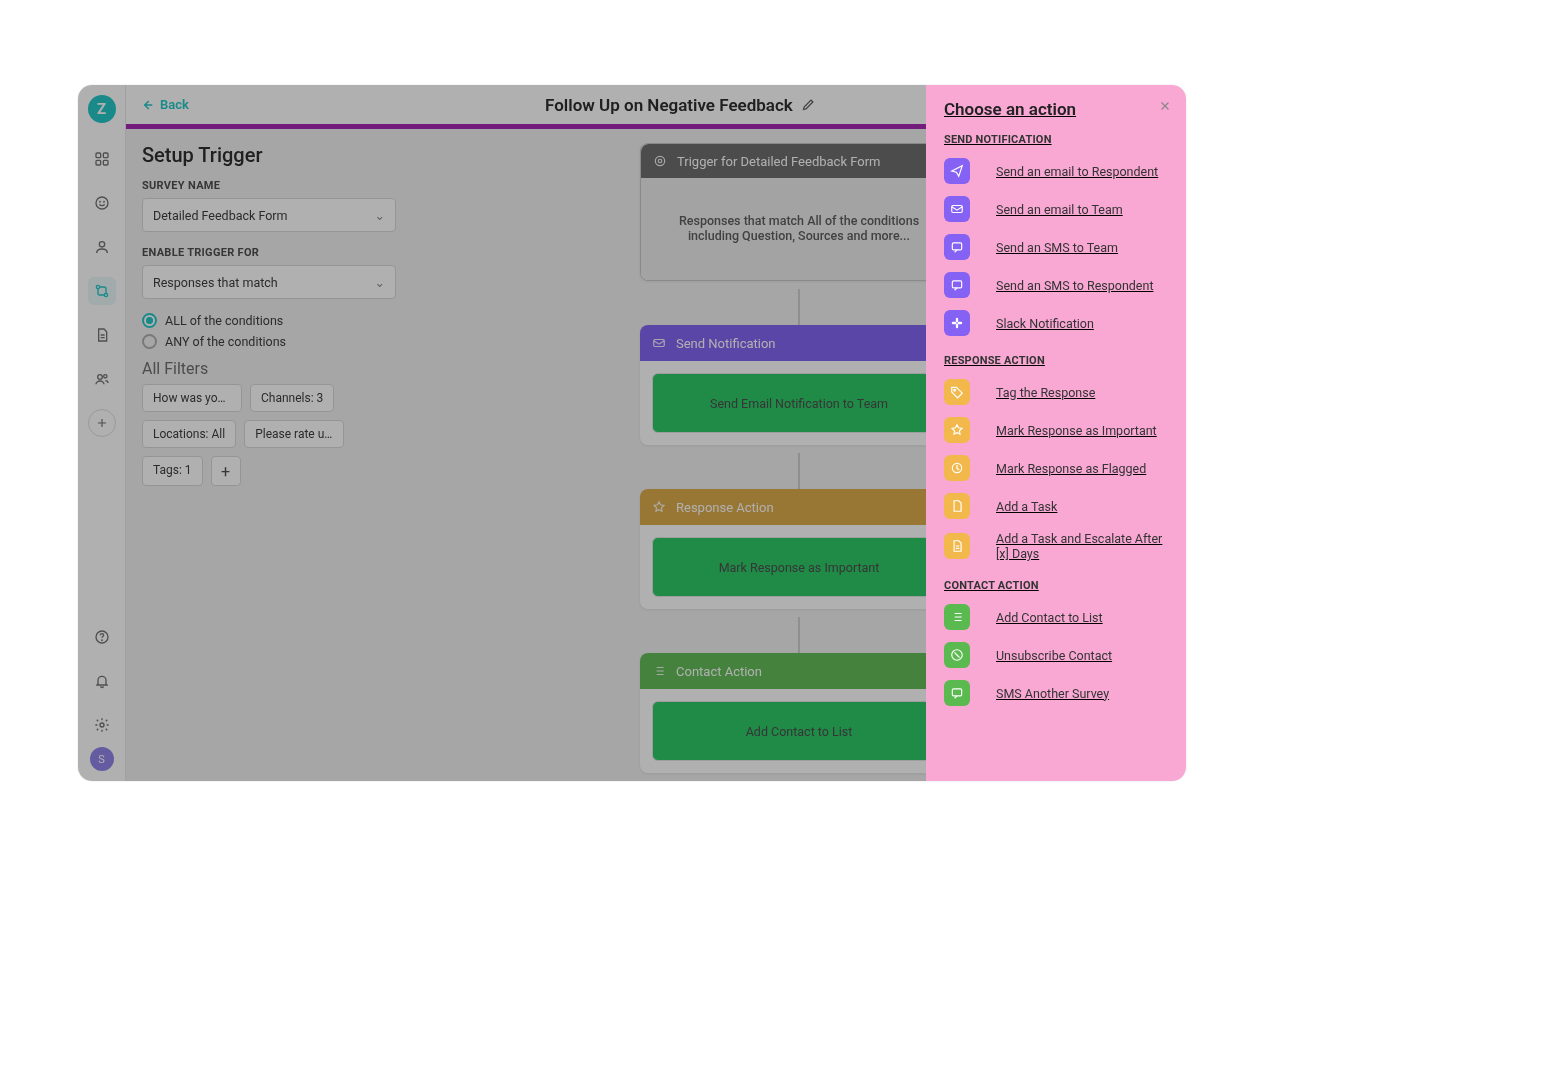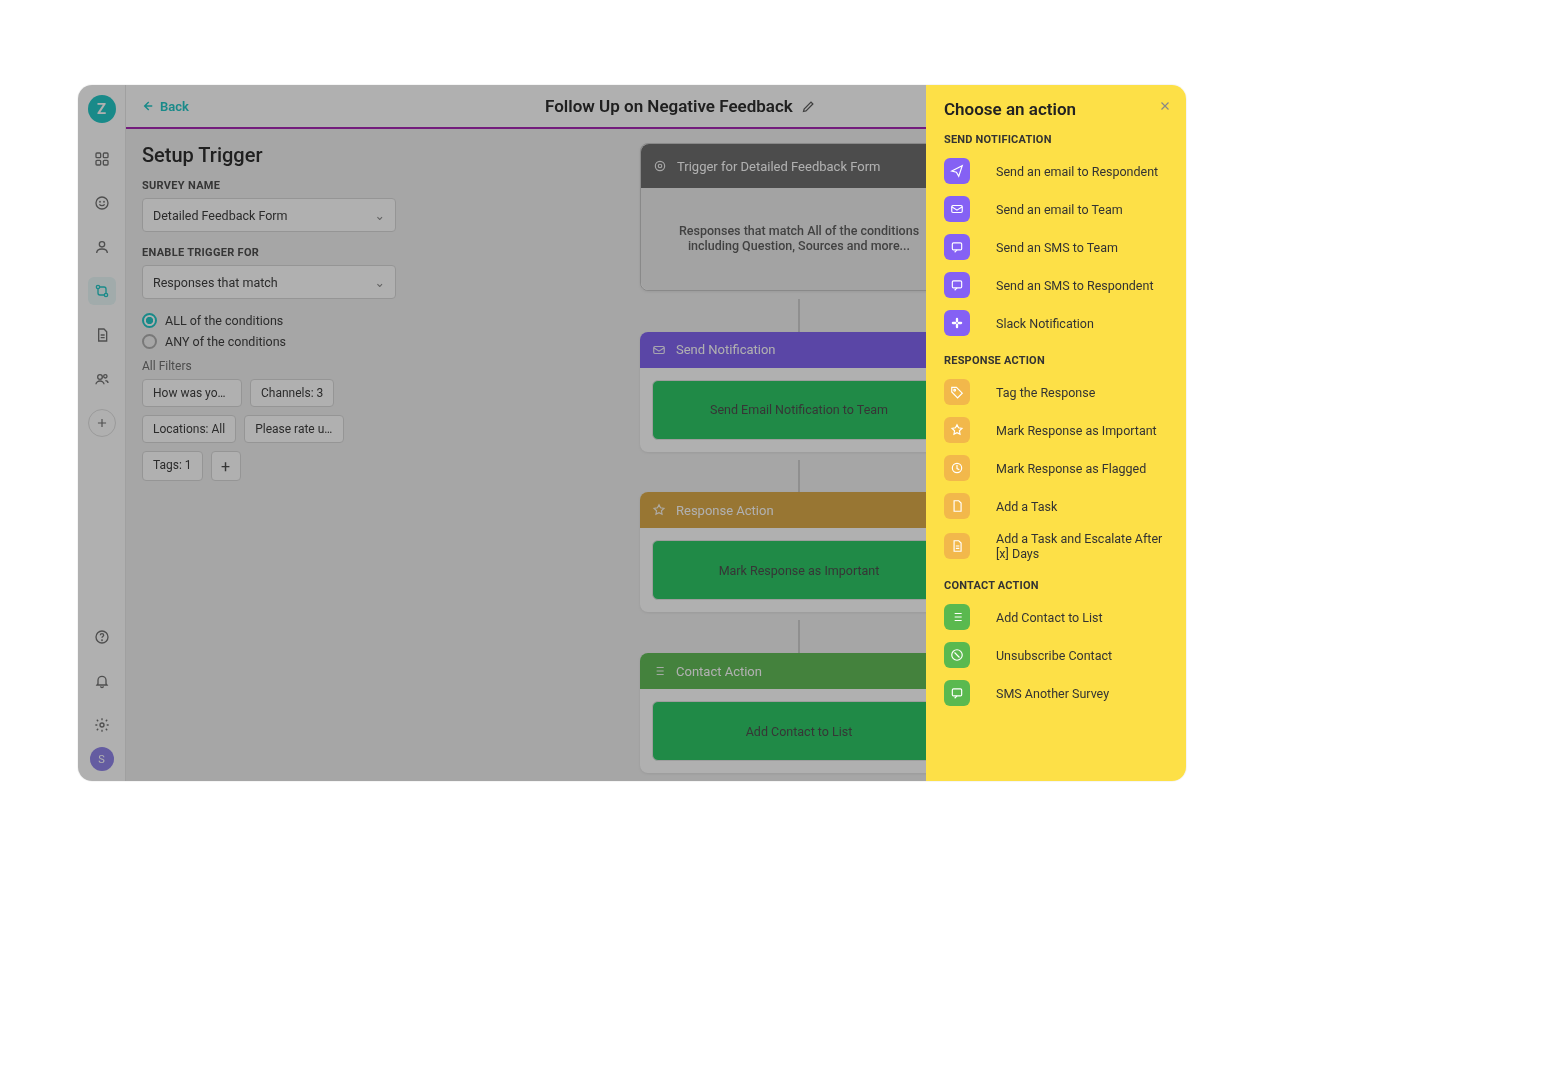--- a/index.html
+++ b/index.html
@@ -63,21 +63,21 @@
 .dim-overlay {
   position:absolute; left:0; top:0; right:0; bottom:0;
   background: rgba(30,30,30,.35);
   z-index:5;
 }
 .main {
   position:absolute; left:48px; right:0; top:0; bottom:0;
   background:#f0f0f0;
 }
 .topbar {
-  height: 44px; background:#fff; border-bottom:2px solid #a21caf;
+  height: 44px; background:#fff; border-bottom:5px solid #a21caf;
   display:flex; align-items:center; padding: 0 14px;
 }
 .back { color:#18c5c4; font-size:13px; font-weight:600; display:flex; align-items:center; gap:6px; cursor:pointer;}
 .title-wrap { flex:1; display:flex; justify-content:center; align-items:center; gap:8px;}
 .title { font-size:17px; font-weight:600; color:#222;}
 .edit-icon { color:#555; cursor:pointer;}
 
 .content { display:flex; height:calc(100% - 44px); }
 .panel-left {
   width: 286px; padding: 14px 16px;
@@ -90,21 +90,21 @@
   display:flex; align-items:center; justify-content:space-between;
   margin-bottom:14px; cursor:pointer;
 }
 .chev { color:#888; }
 .radio-row { display:flex; align-items:center; gap:8px; margin:6px 0; font-size:12.5px; color:#333;}
 .radio {
   width:15px; height:15px; border-radius:50%;
   border:2px solid #aaa; display:inline-block;
 }
 .radio.sel { border-color:#18c5c4; background: radial-gradient(circle, #18c5c4 45%, #fff 48%);}
-.subtle { font-size:12px; color:#666; margin:10px 0 6px;}
+.subtle { font-size:16px; color:#666; margin:10px 0 6px;}
 .chips { display:flex; flex-wrap:wrap; gap:8px;}
 .chip {
   background:#fff; border:1px solid #d6d6d6; border-radius:4px;
   padding:6px 10px; font-size:12px; color:#333; max-width:100px;
   white-space:nowrap; overflow:hidden; text-overflow:ellipsis;
   cursor:pointer;
 }
 .chip.add { width:30px; height:30px; padding:0; display:flex; align-items:center; justify-content:center; font-size:16px; color:#444;}
 
 .canvas {
@@ -133,31 +133,32 @@
   min-height:60px; display:flex; align-items:center; justify-content:center;
   text-align:center; font-size:12.5px; color:#444; padding:12px 20px;
   cursor:pointer;
 }
 .trigger-head { background:#666;}
 .notify-head { background:#7b5cf0;}
 .response-head { background:#dba63f;}
 .contact-head { background:#5ab94f;}
 .connector { width:2px; height:48px; background:#ccc; }
 .card-trigger { border:1px solid #c3c3c3; border-radius:8px; }
-.card-trigger .card-head { height:44px;}
+.card-trigger .card-head { height:34px;}
 .card-trigger .card-body { background:#ececec; border-radius:0 0 8px 8px; padding:20px 12px 22px;}
 .card-trigger .card-body-inner { background:#ececec; border:none; color:#555; font-weight:500;}
 
 
 .drawer {
   position:absolute; right:0; top:0; bottom:0;
-  width: 260px; background:#fde047;
+  width: 260px; background:#f9a8d4;
   z-index:10;
   padding: 14px 18px;
   overflow-y:auto;
+  text-decoration:underline;
 }
 .drawer-title { font-size:17px; font-weight:600; color:#222; margin-bottom:14px;}
 .close-x { position:absolute; right:14px; top:14px; color:#888; cursor:pointer;}
 .section-label { font-size:11px; font-weight:700; color:#333; letter-spacing:.2px; margin:14px 0 8px; text-transform:uppercase;}
 .action {
   display:flex; align-items:center; gap:26px;
   padding:4px 0; margin:4px 0; cursor:pointer;
   font-size:12.5px; color:#333;
 }
 .action-ico {

